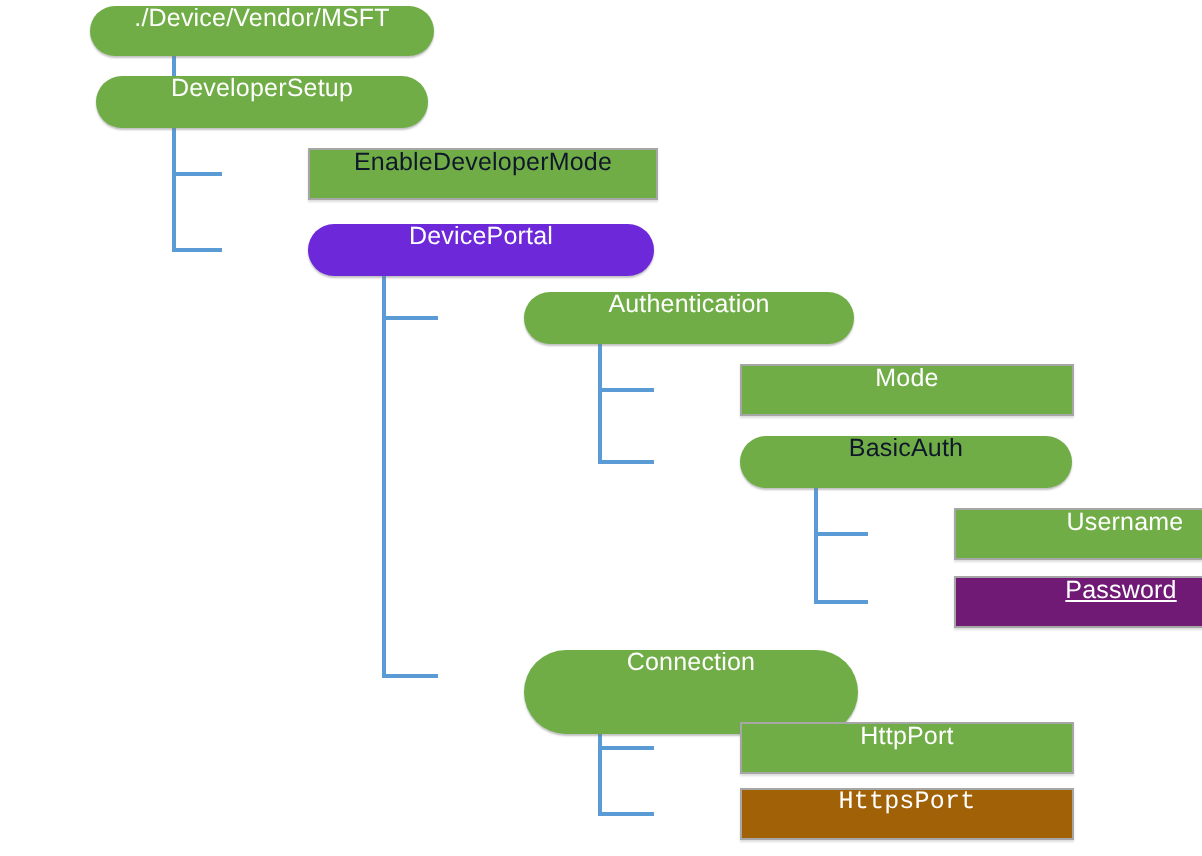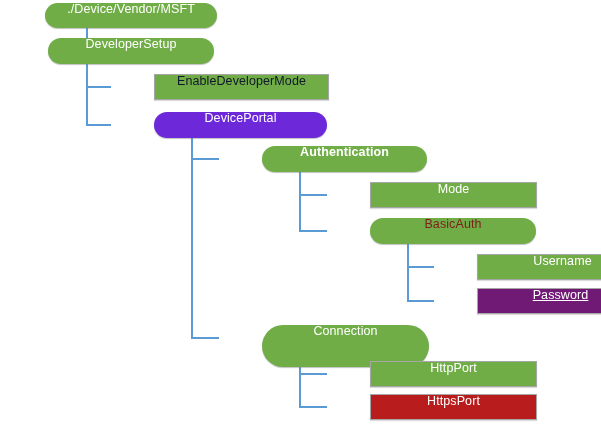--- a/index.html
+++ b/index.html
@@ -101,39 +101,39 @@
       </div>
       <div class="node pill" style="left: 4px; top: 38px; width: 166px; height: 26px; background: rgb(112, 173, 71); color: rgb(255, 255, 255);">
         <span class="node-label">DeveloperSetup</span>
       </div>
       <div class="node rect" style="left: 110px; top: 74px; width: 175px; height: 26px; background: rgb(112, 173, 71); color: #0f172a; border-color: rgb(166, 166, 166);">
         <span class="node-label">EnableDeveloperMode</span>
       </div>
       <div class="node pill" style="left: 110px; top: 112px; width: 173px; height: 26px; background: #6d28d9; color: rgb(255, 255, 255);">
         <span class="node-label">DevicePortal</span>
       </div>
-      <div class="node pill" style="left: 218px; top: 146px; width: 165px; height: 26px; background: rgb(112, 173, 71); color: rgb(255, 255, 255); font-weight: bold;">
+      <div class="node pill" style="left: 218px; top: 146px; width: 165px; height: 26px; background: rgb(112, 173, 71); color: rgb(255, 255, 255);">
         <span class="node-label">Authentication</span>
       </div>
       <div class="node rect" style="left: 326px; top: 182px; width: 167px; height: 26px; background: rgb(112, 173, 71); color: rgb(255, 255, 255); border-color: rgb(166, 166, 166);">
         <span class="node-label">Mode</span>
       </div>
-      <div class="node pill" style="left: 326px; top: 218px; width: 166px; height: 26px; background: rgb(112, 173, 71); color: #7f1d1d;">
+      <div class="node pill" style="left: 326px; top: 218px; width: 166px; height: 26px; background: rgb(112, 173, 71); color: #0f172a;">
         <span class="node-label">BasicAuth</span>
       </div>
       <div class="node rect" style="left: 433px; top: 254px; width: 171px; height: 26px; background: rgb(112, 173, 71); color: rgb(255, 255, 255); border-color: rgb(166, 166, 166);">
         <span class="node-label">Username</span>
       </div>
       <div class="node rect" style="left: 433px; top: 288px; width: 167px; height: 26px; background: #701a75; color: rgb(255, 255, 255); border-color: rgb(166, 166, 166); text-decoration: underline;">
         <span class="node-label">Password</span>
       </div>
       <div class="node pill" style="left: 218px; top: 325px; width: 167px; height: 42px; background: rgb(112, 173, 71); color: rgb(255, 255, 255);">
         <span class="node-label">Connection</span>
       </div>
       <div class="node rect" style="left: 326px; top: 361px; width: 167px; height: 26px; background: rgb(112, 173, 71); color: rgb(255, 255, 255); border-color: rgb(166, 166, 166);">
         <span class="node-label">HttpPort</span>
       </div>
-      <div class="node rect" style="left: 326px; top: 394px; width: 167px; height: 26px; background: #b91c1c; color: rgb(255, 255, 255); border-color: rgb(166, 166, 166);">
+      <div class="node rect" style="left: 326px; top: 394px; width: 167px; height: 26px; background: #a16207; color: rgb(255, 255, 255); border-color: rgb(166, 166, 166); font-family: Liberation Mono, monospace;">
         <span class="node-label">HttpsPort</span>
       </div>
     </div>
 
 </div>
 
 </body></html>

